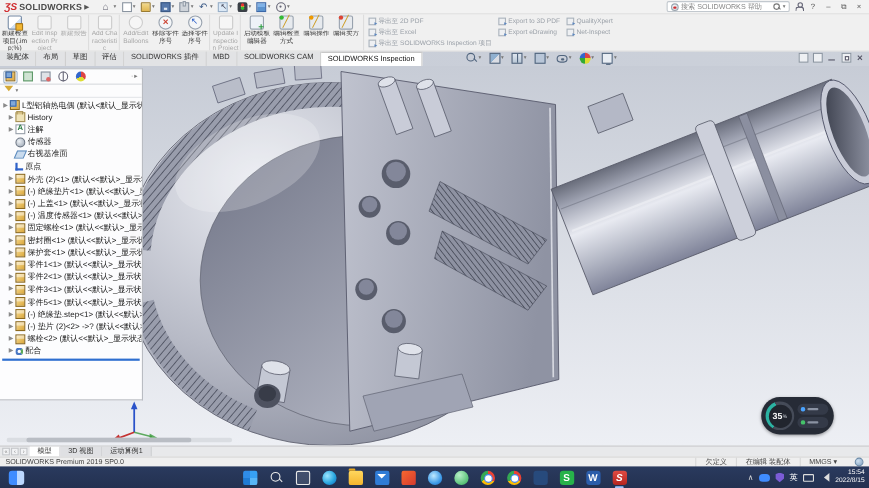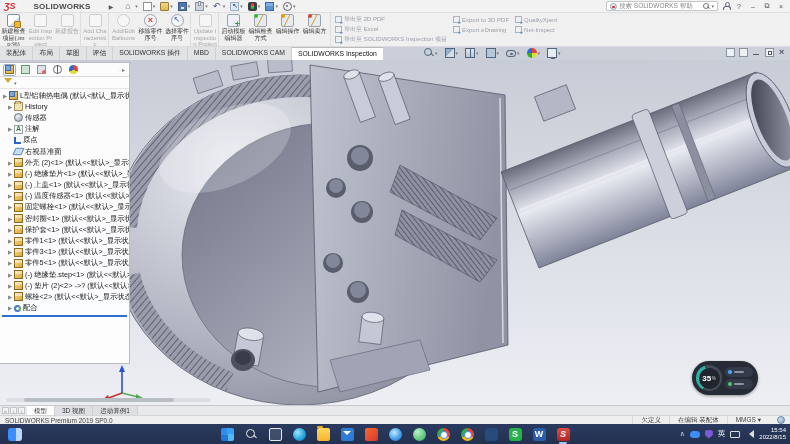--- a/index.html
+++ b/index.html
@@ -2,21 +2,21 @@
 <html><head>
 <meta charset="utf-8">
 <style>
   *{margin:0;padding:0;box-sizing:border-box}
   html,body{width:790px;height:444px;overflow:hidden}
   body{font-family:"Liberation Sans","DejaVu Sans",sans-serif;background:#f0f0f0;font-size:8px;color:#222}
   .app{width:790px;height:444px;display:flex;flex-direction:column;overflow:hidden}
 
   
   .titlebar{height:13px;background:#f2f2f2;border-bottom:1px solid #e0e0e0;display:flex;align-items:center;position:relative;flex:none}
-  .logo{display:flex;align-items:center;gap:18px;padding:0 4px;flex:none}
+  .logo{display:flex;align-items:center;gap:2px;padding:0 4px;flex:none}
   .logo-mark{color:#d02c2f;font-weight:bold;font-style:italic;font-size:9px}
   .logo-name{color:#4a4a4a;font-weight:bold;font-size:8px;letter-spacing:.2px}
   .logo-arrow{color:#555;font-size:6px}
   .qa{display:flex;align-items:center;gap:5px;padding-left:8px;flex:none}
   .qa-item{display:flex;align-items:center;gap:1px}
   .qai{width:9px;height:9px;display:inline-block;position:relative}
   .caret{font-size:5px;color:#777;line-height:6px}
   .title-center{position:absolute;left:0;right:0;text-align:center;font-size:7.5px;color:#333;pointer-events:none}
   .tb-right{margin-left:auto;display:flex;align-items:center;gap:4px;padding-right:4px;z-index:2}
   .searchbox{display:flex;align-items:center;gap:2px;background:#fff;border:1px solid #c2c8ce;border-radius:2px;height:10px;width:112px;padding:0 3px;font-size:6.5px;color:#888}
@@ -619,46 +619,46 @@
           <span class="tlabel">L型铝轴热电偶 (默认&lt;默认_显示状态-1&gt;</span>
         </div>
         <div>
 
             <div class="trow has-arrow">
               <span class="tarrow">▶</span>
               <span class="ticon" data-icon="history-icon"></span>
               <span class="tlabel">History</span>
             </div>
 
+            <div class="trow has-arrow">
+              <span class="tarrow">▶</span>
+              <span class="ticon" data-icon="annotation-icon"></span>
+              <span class="tlabel">注解</span>
+            </div>
+
             <div class="trow">
               <span class="tarrow">▶</span>
               <span class="ticon" data-icon="sensor-icon"></span>
               <span class="tlabel">传感器</span>
             </div>
 
-            <div class="trow has-arrow">
-              <span class="tarrow">▶</span>
-              <span class="ticon" data-icon="annotation-icon"></span>
-              <span class="tlabel">注解</span>
-            </div>
-
-
+
+
+            <div class="trow">
+              <span class="tarrow">▶</span>
+              <span class="ticon" data-icon="plane-icon"></span>
+              <span class="tlabel">右视基准面</span>
+            </div>
 
             <div class="trow">
               <span class="tarrow">▶</span>
               <span class="ticon" data-icon="origin-icon"></span>
               <span class="tlabel">原点</span>
             </div>
 
-            <div class="trow">
-              <span class="tarrow">▶</span>
-              <span class="ticon" data-icon="plane-icon"></span>
-              <span class="tlabel">右视基准面</span>
-            </div>
-
             <div class="trow has-arrow">
               <span class="tarrow">▶</span>
               <span class="ticon" data-icon="part-icon"></span>
               <span class="tlabel">外壳 (2)&lt;1&gt; (默认&lt;&lt;默认&gt;_显示状</span>
             </div>
 
             <div class="trow has-arrow">
               <span class="tarrow">▶</span>
               <span class="ticon" data-icon="part-icon"></span>
               <span class="tlabel">(-) 绝缘垫片&lt;1&gt; (默认&lt;&lt;默认&gt;_显</span>
@@ -693,20 +693,25 @@
               <span class="ticon" data-icon="part-icon"></span>
               <span class="tlabel">保护套&lt;1&gt; (默认&lt;&lt;默认&gt;_显示状</span>
             </div>
 
             <div class="trow has-arrow">
               <span class="tarrow">▶</span>
               <span class="ticon" data-icon="part-icon"></span>
               <span class="tlabel">零件1&lt;1&gt; (默认&lt;&lt;默认&gt;_显示状态</span>
             </div>
 
+            <div class="trow has-arrow">
+              <span class="tarrow">▶</span>
+              <span class="ticon" data-icon="part-icon"></span>
+              <span class="tlabel">零件2&lt;1&gt; (默认&lt;&lt;默认&gt;_显示状</span>
+            </div>
 
 
             <div class="trow has-arrow">
               <span class="tarrow">▶</span>
               <span class="ticon" data-icon="part-icon"></span>
               <span class="tlabel">零件3&lt;1&gt; (默认&lt;&lt;默认&gt;_显示状态</span>
             </div>
 
             <div class="trow has-arrow">
               <span class="tarrow">▶</span>

